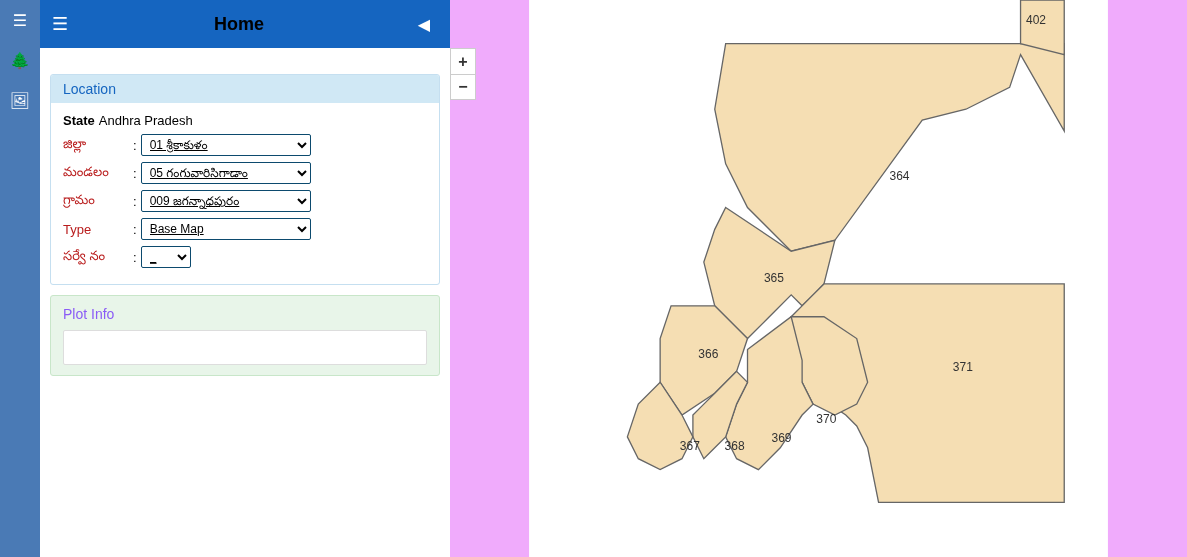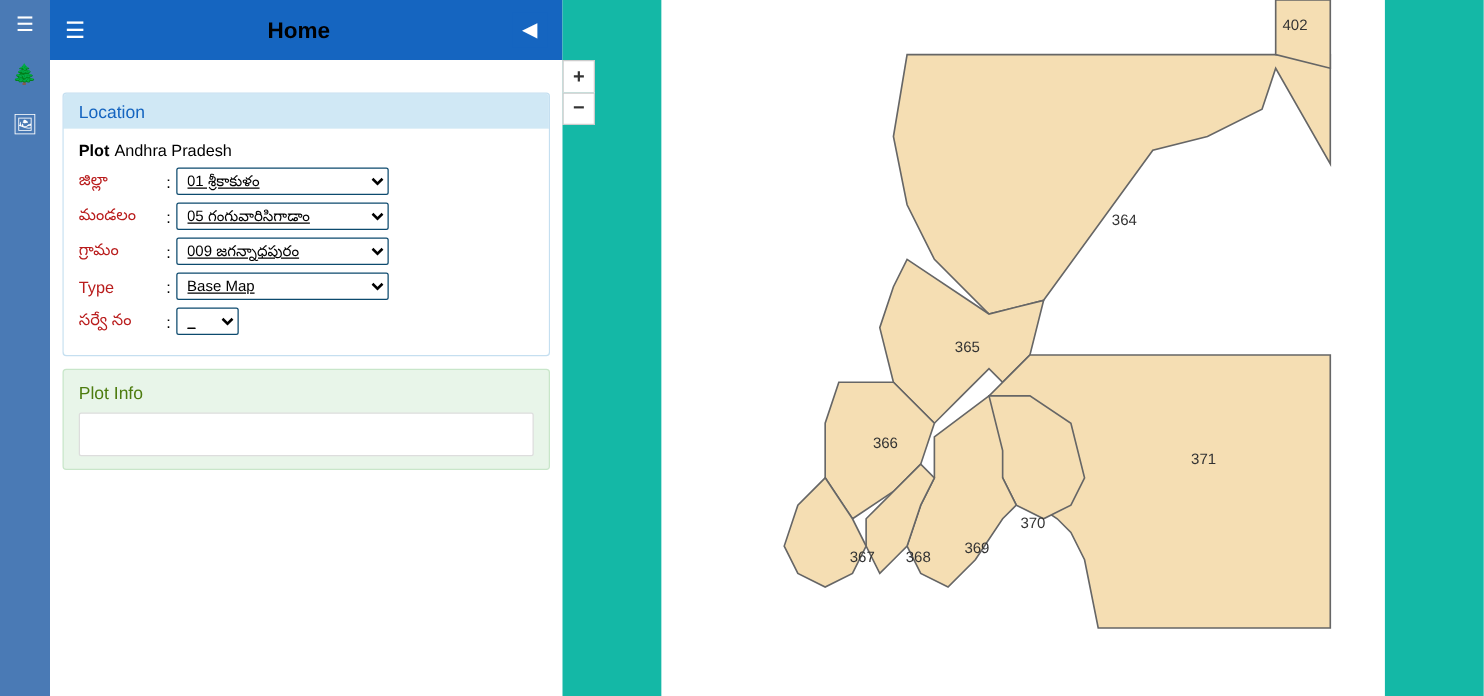--- a/index.html
+++ b/index.html
@@ -145,36 +145,36 @@
 
     
     .plot-info-section {
       background: #e8f5e9;
       border: 1px solid #c8e6c9;
       border-radius: 3px;
       padding: 10px 12px;
       min-height: 80px;
     }
     .plot-info-title {
-      color: #4d7c0f;
+      color: #8b5cf6;
       font-size: 14px;
       font-weight: normal;
       margin-bottom: 8px;
     }
     .plot-info-content {
       background: white;
       border: 1px solid #ddd;
       min-height: 35px;
       border-radius: 2px;
     }
 
     
     #map-area {
       flex: 1;
-      background: #14b8a6;
+      background: #f0abfc;
       position: relative;
       overflow: hidden;
     }
 
     
     #map-svg {
       width: 100%;
       height: 100%;
     }
 
@@ -203,21 +203,21 @@
 
   <div id="content">
 
     <div class="location-section">
       <div class="location-header">
         <span>Location</span>
       </div>
       <div class="location-body">
 
         <div class="form-row">
-          <span class="bold">Plot</span>
+          <span class="bold">State</span>
           <span style="margin-left:4px;">Andhra Pradesh</span>
         </div>
 
         <div class="form-row">
           <label>జిల్లా</label>
           <span style="margin-right:4px;">:</span>
           <select>
             <option>01 శ్రీకాకుళం</option>
           </select>
         </div>

